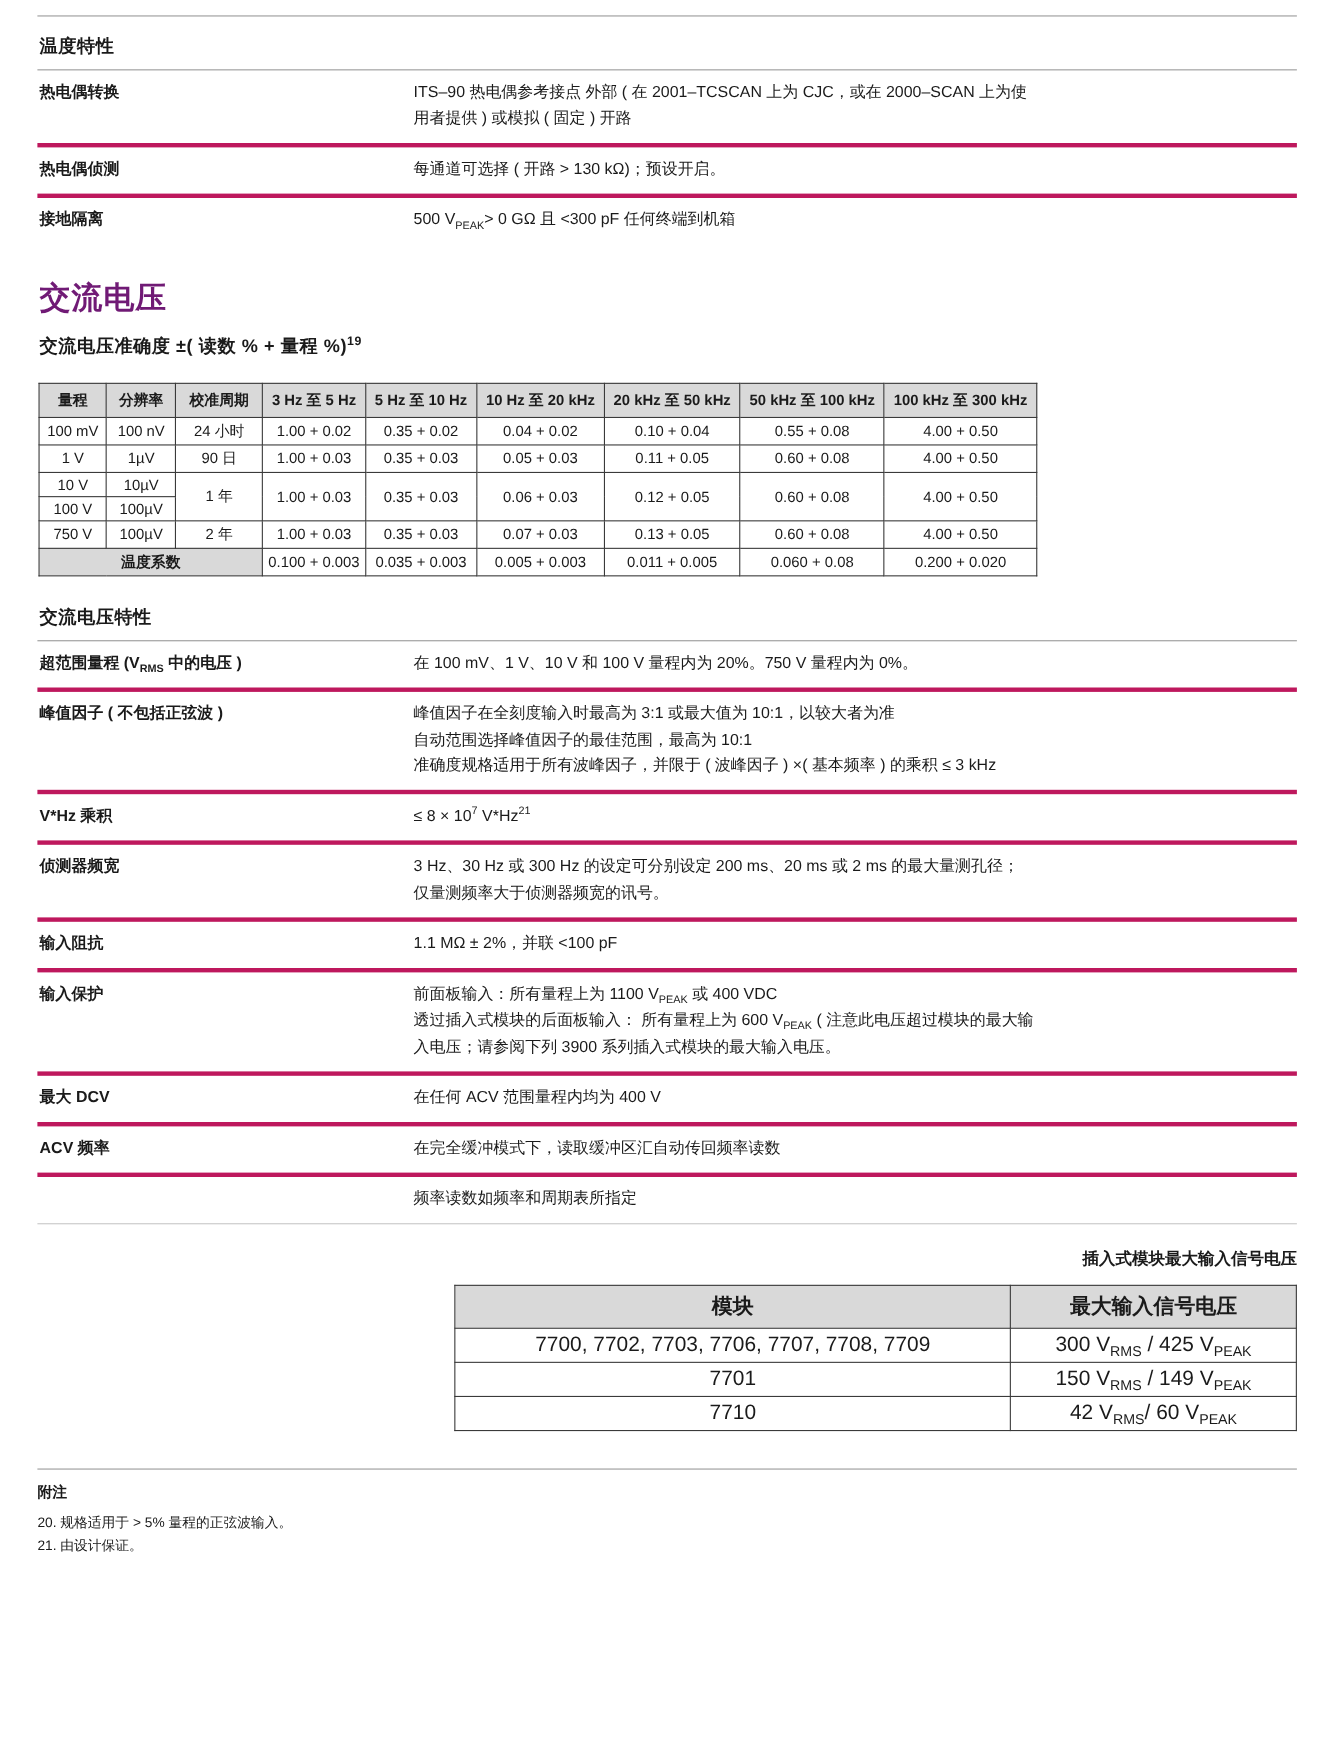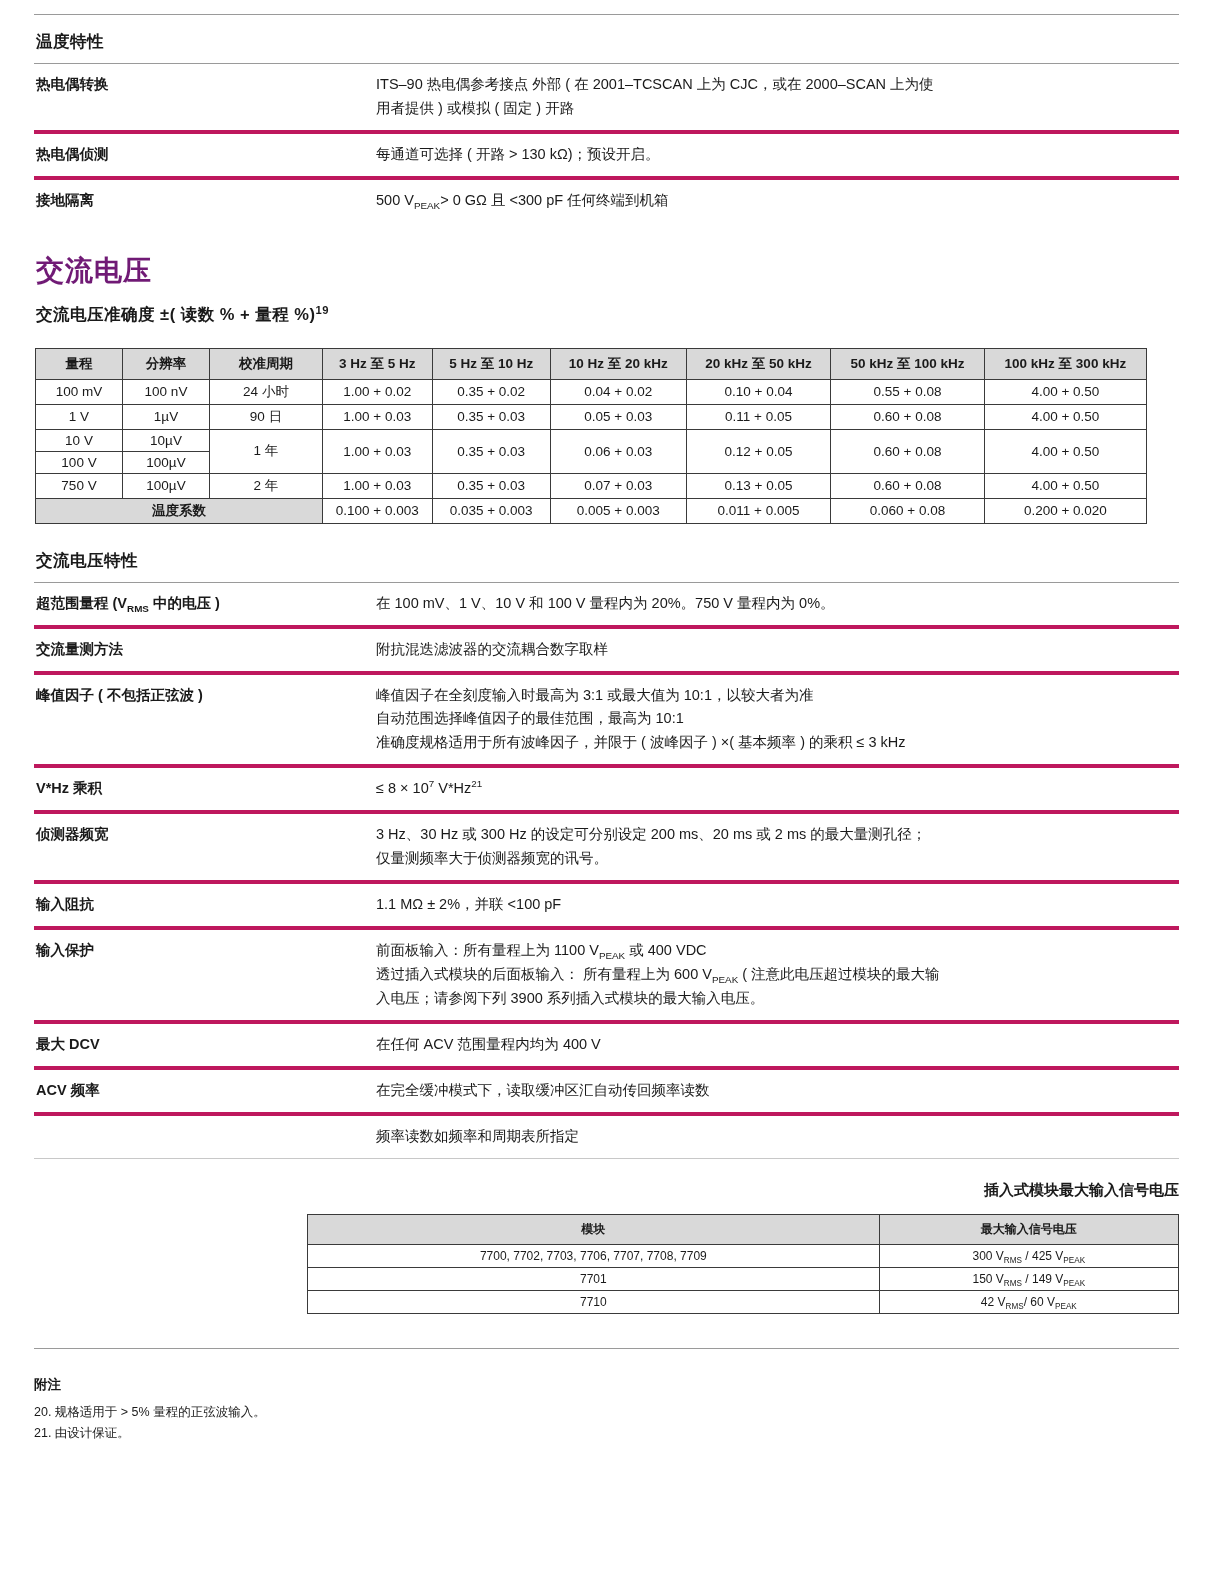--- a/index.html
+++ b/index.html
@@ -70,21 +70,21 @@
     font-size: 0.68em;
     line-height: 0;
   }
   
   .acc-wrap {
     margin-top: 4px;
   }
   table.acc {
     border-collapse: collapse;
     font-size: 13.5px;
-    width: 1112px;
+    width: 908px;
     margin-left: 1px;
     margin-top: 22px;
   }
   table.acc th, table.acc td {
     border: 1px solid #3a3a3a;
     text-align: center;
     padding: 3px 4px;
     white-space: nowrap;
   }
   table.acc thead th {
@@ -104,43 +104,43 @@
     font-weight: bold;
   }
   
   .mod-wrap {
     display: flex;
     justify-content: flex-end;
     margin-top: 14px;
   }
   table.mod {
     border-collapse: collapse;
-    font-size: 12px;
-    width: 872px;
+    font-size: 19px;
+    width: 766px;
   }
   table.mod th, table.mod td {
     border: 1px solid #3a3a3a;
     text-align: center;
     padding: 4px 6px;
   }
   table.mod thead th {
     background: #d9d9d9;
     font-weight: bold;
     padding: 6px;
   }
   .subhead {
     font-size: 15px;
     font-weight: bold;
     margin: 22px 0 6px 2px;
     text-align: right;
   }
   .notes {
     margin-top: 34px;
     border-top: 1px solid #9a9a9a;
-    padding-top: 27px;
+    padding-top: 12px;
   }
   .notes .ntitle {
     font-weight: bold;
     font-size: 13.5px;
     margin-bottom: 8px;
   }
   .notes .nitem {
     font-size: 12.5px;
     line-height: 1.7;
   }
@@ -264,24 +264,20 @@
 
   <table class="deflist">
     <tbody>
       <tr class="firstrow">
         <td class="term">
           <span>超范围量程 (V</span><sub>RMS</sub><span> 中的电压 )</span>
         </td>
         <td class="desc">在 100 mV、1 V、10 V 和 100 V 量程内为 20%。750 V 量程内为 0%。</td>
       </tr>
       <tr>
-        <td class="term">交流量测方法</td>
-        <td class="desc">附抗混迭滤波器的交流耦合数字取样</td>
-      </tr>
-      <tr>
         <td class="term">峰值因子 ( 不包括正弦波 )</td>
         <td class="desc">
           <span class="desc-line">峰值因子在全刻度输入时最高为 3:1 或最大值为 10:1，以较大者为准</span>
           <span class="desc-line">自动范围选择峰值因子的最佳范围，最高为 10:1</span>
           <span class="desc-line">准确度规格适用于所有波峰因子，并限于 ( 波峰因子 ) ×( 基本频率 ) 的乘积 ≤ 3 kHz</span>
         </td>
       </tr>
       <tr>
         <td class="term">V*Hz 乘积</td>
         <td class="desc">

